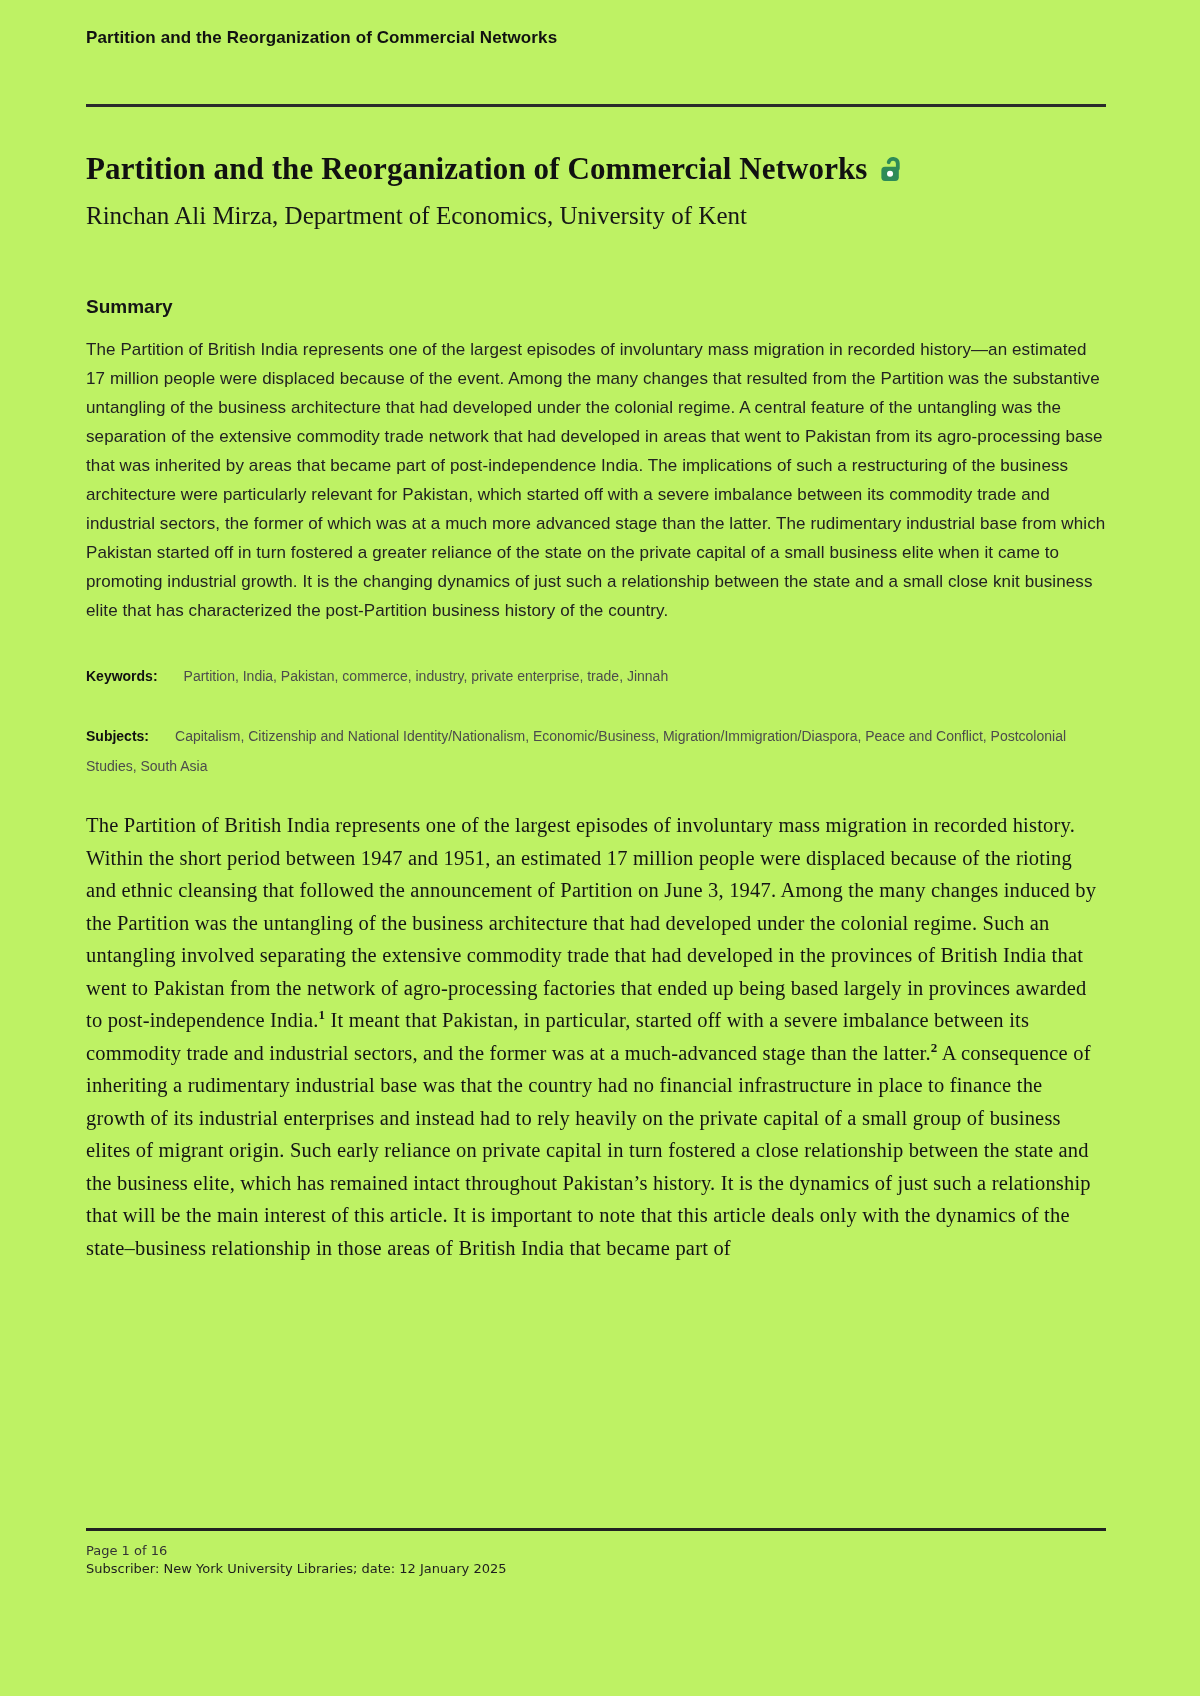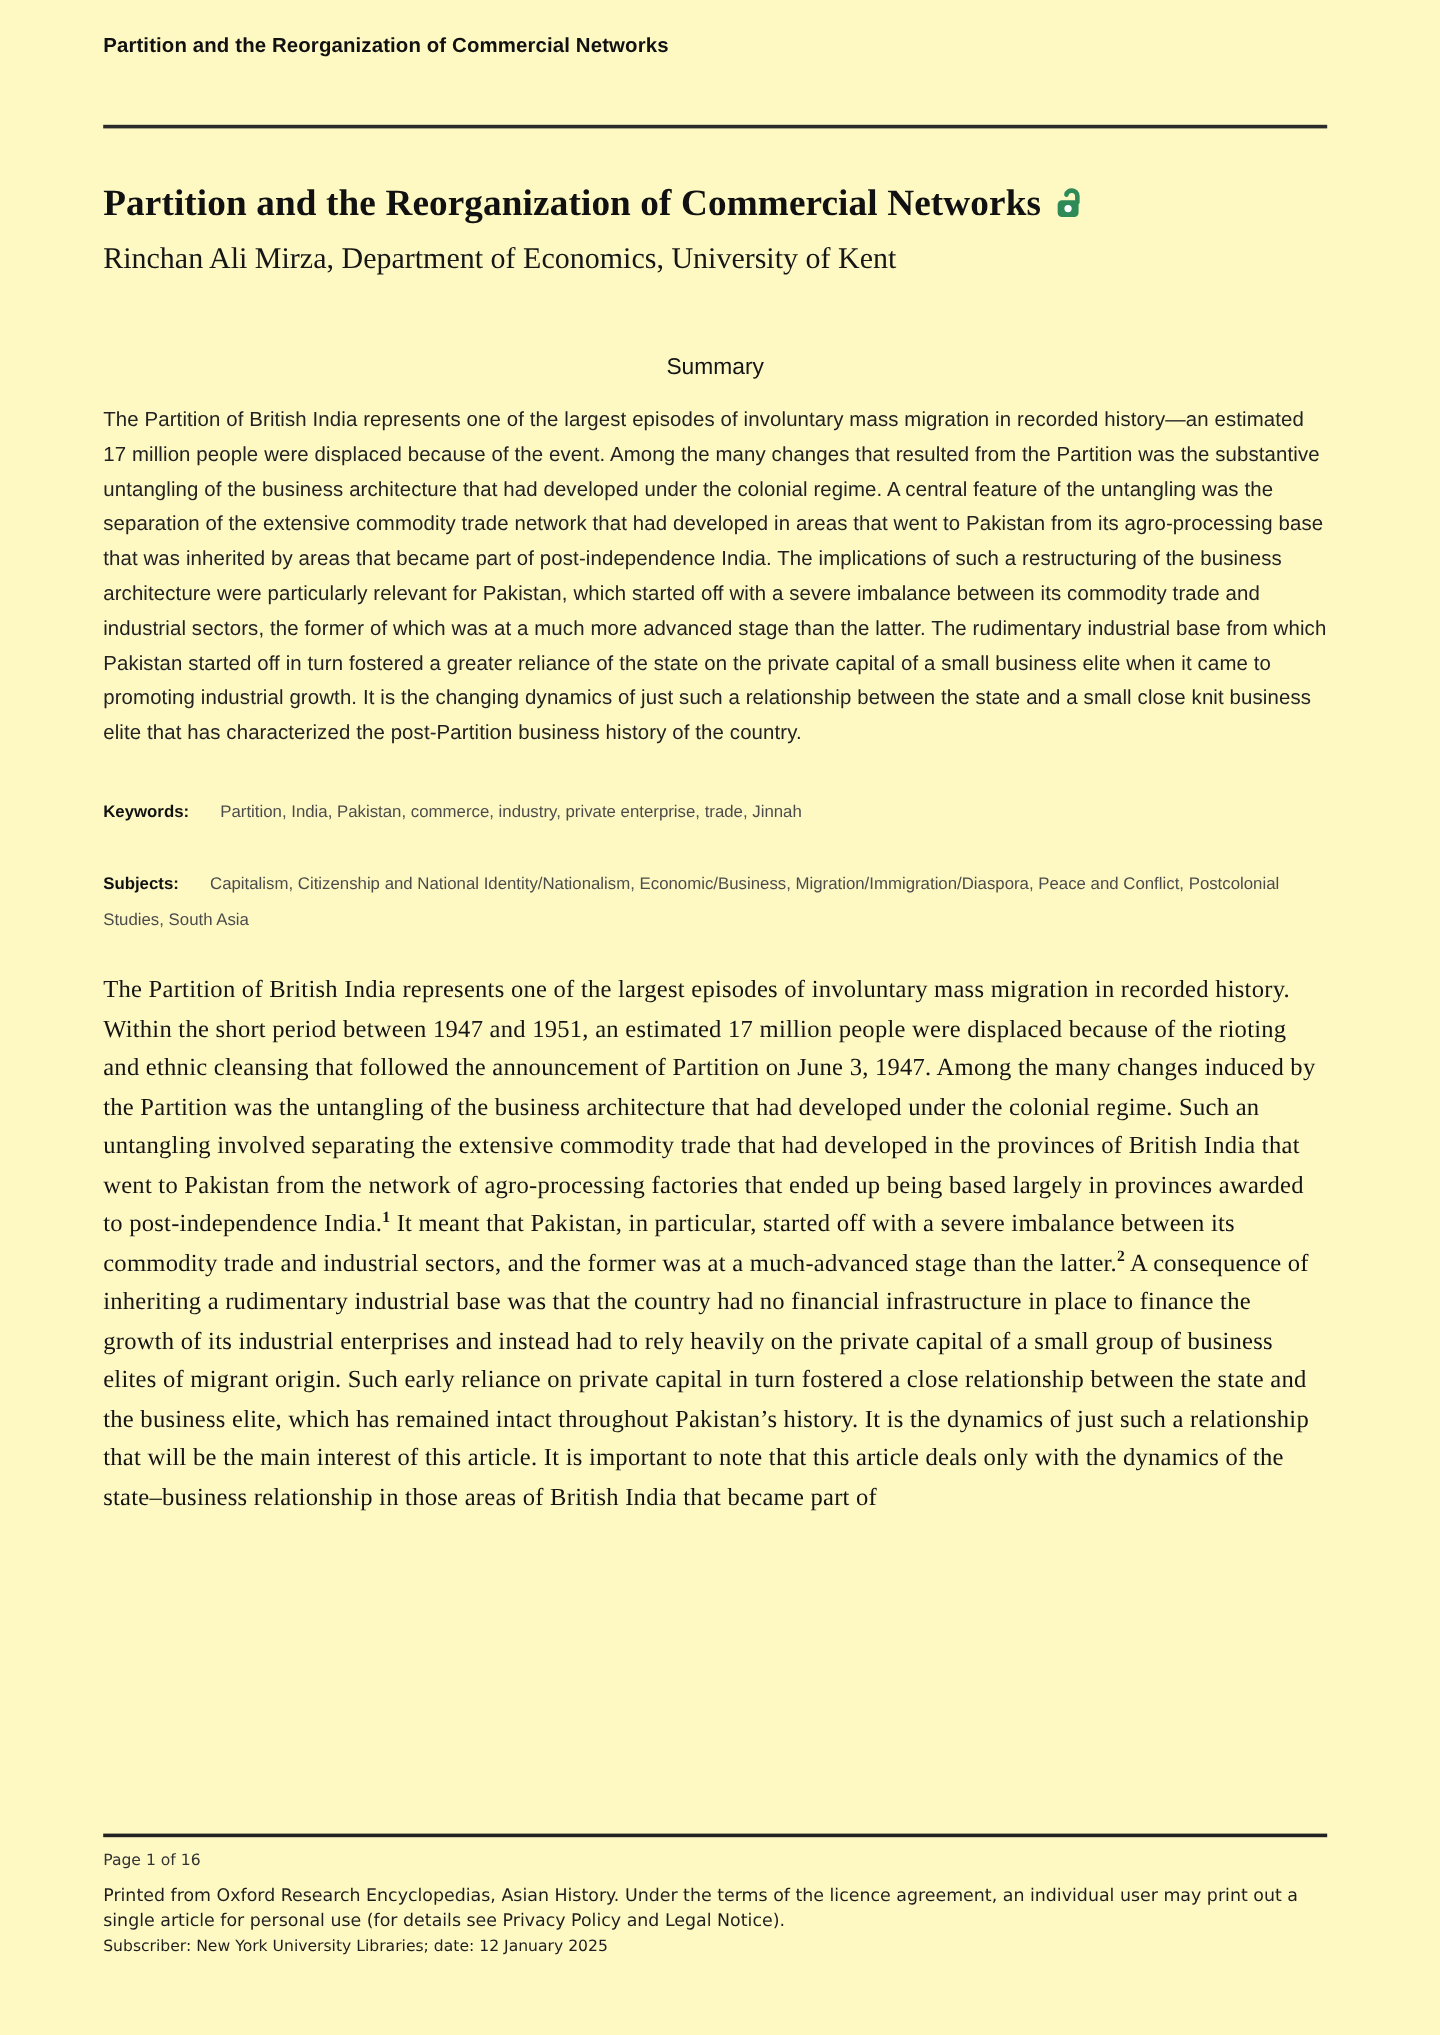--- a/index.html
+++ b/index.html
@@ -2,21 +2,21 @@
 <html><head>
 <meta charset="utf-8">
 <style>
   * { margin: 0; padding: 0; box-sizing: border-box; }
   html, body { background: #ffffff; }
   .page {
     position: relative;
     width: 1200px;
     height: 1696px;
     margin: 0 auto;
-    background: #fef9c3;
+    background: #bef264;
     overflow: hidden;
     font-family: "Liberation Sans", sans-serif;
     color: #1a1a1a;
   }
   .content { padding: 0 94px 0 86px; }
 
   
   .running-header {
     padding-top: 28px;
     font-size: 17px;
@@ -48,23 +48,22 @@
   }
   .doi-line { margin-top: 36px; font-size: 16px; }
   .doi-link { color: #595959; text-decoration: none; }
   .published-line { margin-top: 13px; font-size: 16px; color: #1c1c1c; }
   .published-label { font-weight: bold; color: #111; }
 
   
   .summary-heading {
     margin-top: 66px;
     font-size: 19px;
-    font-weight: normal;
+    font-weight: bold;
     color: #151515;
-    text-align: center;
   }
   .summary-text {
     margin-top: 17px;
     font-size: 17px;
     line-height: 29px;
     letter-spacing: 0.1px;
     color: #222;
     max-width: 1020px;
   }
 
@@ -152,16 +151,15 @@
 
     <p class="meta-line subjects"><span class="meta-label">Subjects:</span><span><span class="link-item">Capitalism</span>, <span class="link-item">Citizenship and National Identity/Nationalism</span>, <span class="link-item">Economic/Business</span>, <span class="link-item">Migration/Immigration/Diaspora</span>, <span class="link-item">Peace and Conflict</span>, <span class="link-item">Postcolonial Studies</span>, <span class="link-item">South Asia</span></span></p>
 
     <p class="body-paragraph">The Partition of British India represents one of the largest episodes of involuntary mass migration in recorded history. Within the short period between 1947 and 1951, an estimated 17 million people were displaced because of the rioting and ethnic cleansing that followed the announcement of Partition on June 3, 1947. Among the many changes induced by the Partition was the untangling of the business architecture that had developed under the colonial regime. Such an untangling involved separating the extensive commodity trade that had developed in the provinces of British India that went to Pakistan from the network of agro-processing factories that ended up being based largely in provinces awarded to post-independence India.<sup>1</sup> It meant that Pakistan, in particular, started off with a severe imbalance between its commodity trade and industrial sectors, and the former was at a much-advanced stage than the latter.<sup>2</sup> A consequence of inheriting a rudimentary industrial base was that the country had no financial infrastructure in place to finance the growth of its industrial enterprises and instead had to rely heavily on the private capital of a small group of business elites of migrant origin. Such early reliance on private capital in turn fostered a close relationship between the state and the business elite, which has remained intact throughout Pakistan’s history. It is the dynamics of just such a relationship that will be the main interest of this article. It is important to note that this article deals only with the dynamics of the state–business relationship in those areas of British India that became part of</p>
 
   </div>
 
   <div class="footer">
     <hr class="footer-rule">
     <div class="page-info">Page 1 of 16</div>
-    <div class="print-notice">Printed from Oxford Research Encyclopedias, Asian History. Under the terms of the licence agreement, an individual user may print out a single article for personal use (for details see Privacy Policy and Legal Notice).</div>
     <div class="subscriber-line">Subscriber: New York University Libraries; date: 12 January 2025</div>
   </div>
 </div>
 
 </body></html>

